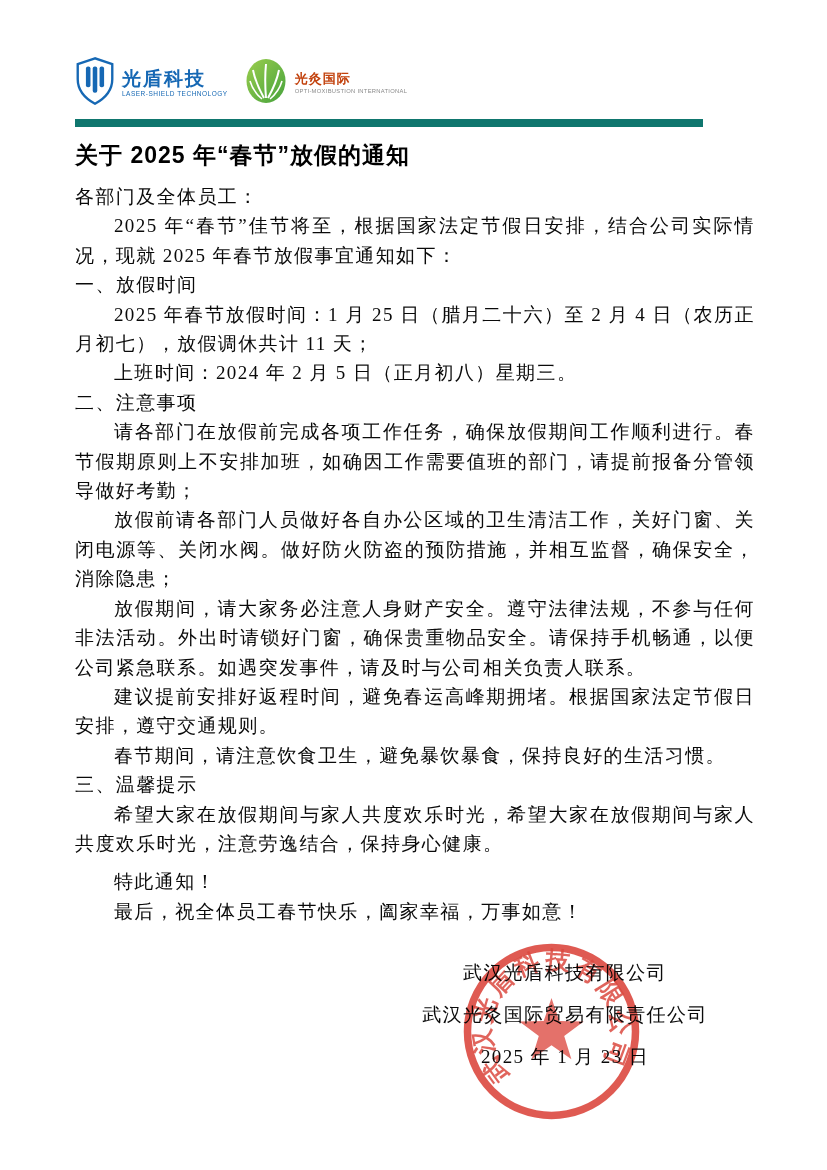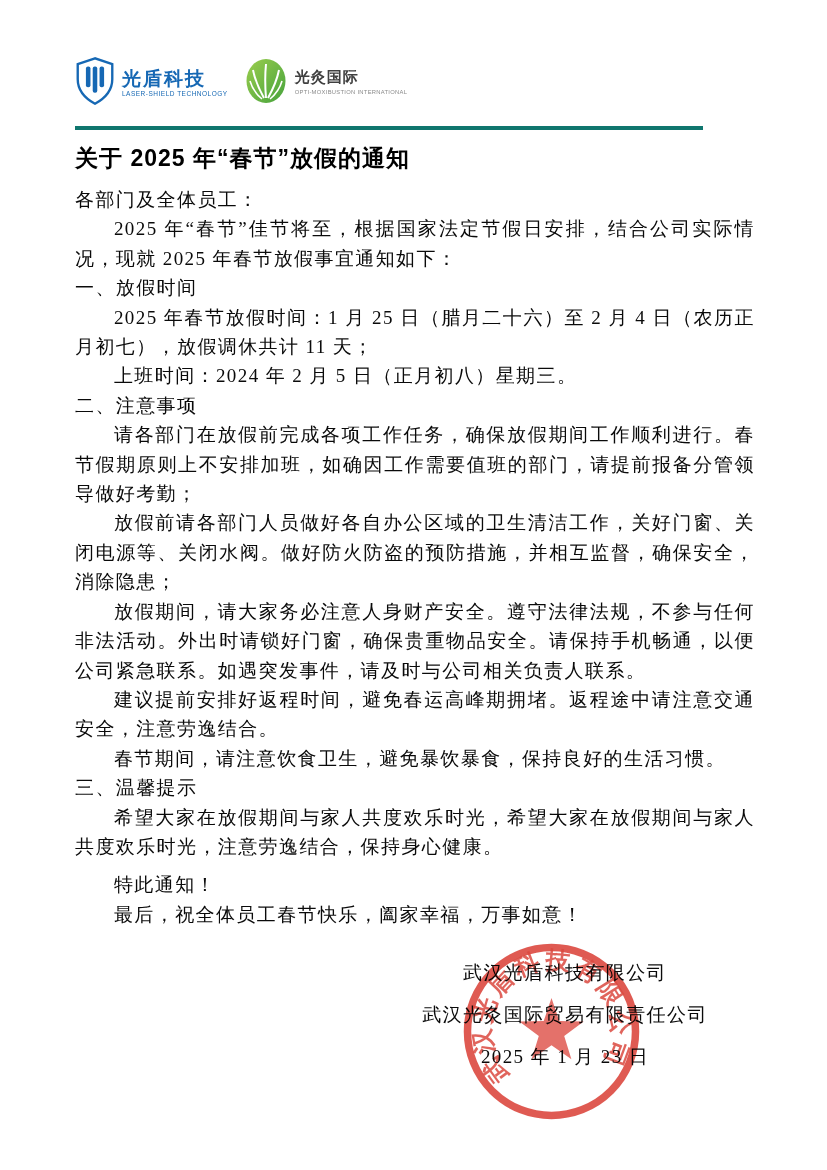--- a/index.html
+++ b/index.html
@@ -7,33 +7,33 @@
   body {
     width:827px; height:1170px; position:relative; overflow:hidden;
     font-family:"Liberation Serif","DejaVu Serif",serif; color:#000;
   }
   .page { position:absolute; inset:0; background:#fff; }
 
   
   .header-wrap { margin:56px 0 0 75px; width:628px; }
   .header-row {
     display:flex; justify-content:space-between; align-items:flex-end;
-    padding-bottom:16px; border-bottom:4px solid #0f766e;
+    padding-bottom:9px; border-bottom:8px solid #0f766e;
   }
   .logos { display:flex; align-items:center; gap:16px; }
   .logo { display:flex; align-items:center; gap:7px; }
   .logo-texts { display:flex; flex-direction:column; line-height:1.05; }
   .logo-cn-blue {
     font-family:"Liberation Sans","DejaVu Sans",sans-serif;
     font-weight:bold; font-size:19px; letter-spacing:2px; color:#1668b4;
   }
   .logo-sub-blue { font-family:"Liberation Sans",sans-serif; font-size:6.5px; letter-spacing:0.5px; color:#1668b4; margin-top:2px; }
   .logo-cn-green {
-    font-family:Liberation Mono, monospace;
-    font-weight:bold; font-size:15px; letter-spacing:1px; color:#404040;
+    font-family:Liberation Serif, serif;
+    font-weight:bold; font-size:13px; letter-spacing:1px; color:#c2410c;
   }
   .logo-sub-green { font-family:"Liberation Sans",sans-serif; font-size:5.8px; letter-spacing:0.3px; color:#8a8a8a; margin-top:2px; }
   .masthead {
     font-family:"Liberation Serif","DejaVu Serif",serif;
     font-weight:bold; font-size:30px; letter-spacing:2px; line-height:1.05;
     white-space:nowrap; color:#000;
   }
 
   
   .doc-title {
@@ -122,21 +122,21 @@
   <div class="body-text">
     <p class="p-plain">各部门及全体员工：</p>
     <p class="p-indent">2025 年“春节”佳节将至，根据国家法定节假日安排，结合公司实际情况，现就 2025 年春节放假事宜通知如下：</p>
     <p class="p-plain">一、放假时间</p>
     <p class="p-indent">2025 年春节放假时间：1 月 25 日（腊月二十六）至 2 月 4 日（农历正月初七），放假调休共计 11 天；</p>
     <p class="p-indent">上班时间：2024 年 2 月 5 日（正月初八）星期三。</p>
     <p class="p-plain">二、注意事项</p>
     <p class="p-indent">请各部门在放假前完成各项工作任务，确保放假期间工作顺利进行。春节假期原则上不安排加班，如确因工作需要值班的部门，请提前报备分管领导做好考勤；</p>
     <p class="p-indent">放假前请各部门人员做好各自办公区域的卫生清洁工作，关好门窗、关闭电源等、关闭水阀。做好防火防盗的预防措施，并相互监督，确保安全，消除隐患；</p>
     <p class="p-indent">放假期间，请大家务必注意人身财产安全。遵守法律法规，不参与任何非法活动。外出时请锁好门窗，确保贵重物品安全。请保持手机畅通，以便公司紧急联系。如遇突发事件，请及时与公司相关负责人联系。</p>
-    <p class="p-indent">建议提前安排好返程时间，避免春运高峰期拥堵。返程途中请注意交通安全，注意劳逸结合。</p>
+    <p class="p-indent">建议提前安排好返程时间，避免春运高峰期拥堵。根据国家法定节假日安排，遵守交通规则。</p>
     <p class="p-indent">春节期间，请注意饮食卫生，避免暴饮暴食，保持良好的生活习惯。</p>
     <p class="p-plain">三、温馨提示</p>
     <p class="p-indent">希望大家在放假期间与家人共度欢乐时光，希望大家在放假期间与家人共度欢乐时光，注意劳逸结合，保持身心健康。</p>
     <p class="p-indent p-gap">特此通知！</p>
     <p class="p-indent">最后，祝全体员工春节快乐，阖家幸福，万事如意！</p>
   </div>
 
   <div class="signature">
     <div class="sig-line">武汉光盾科技有限公司</div>
     <div class="sig-line">武汉光灸国际贸易有限责任公司</div>

